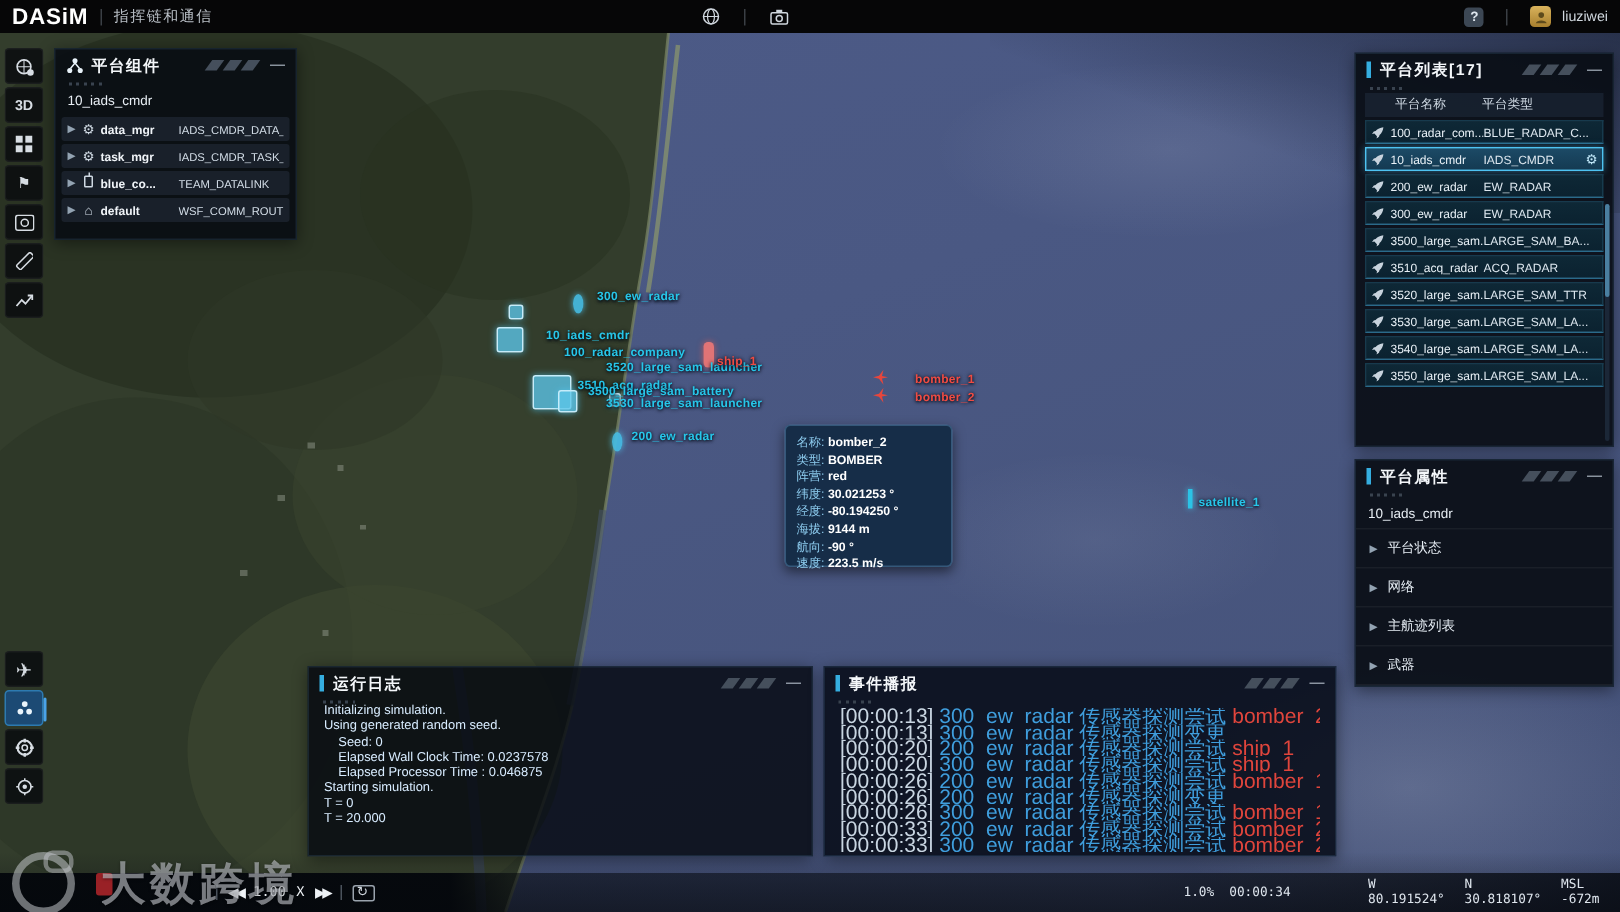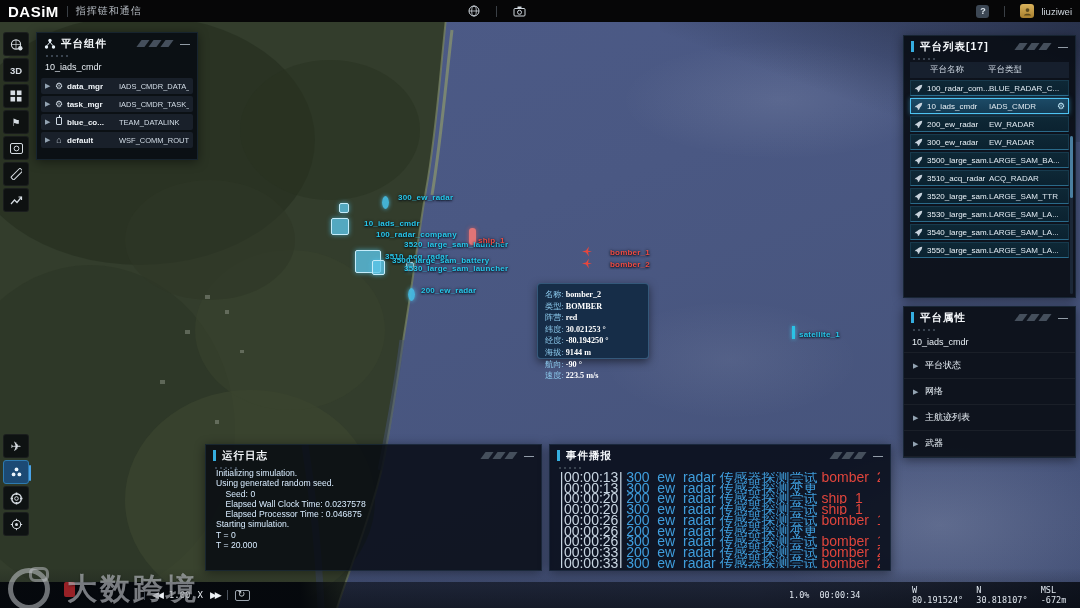--- a/index.html
+++ b/index.html
@@ -135,23 +135,23 @@
   
   #event-panel { left:549px; top:444px; width:342px; height:127px; background:rgba(6,11,22,.86); }
   #event-lines { padding:1px 10px; }
   .evline { font-size:14px; line-height:10.7px; white-space:nowrap; overflow:hidden; }
   .ev-time { color:#c9d6e2; }
   .ev-src { color:#3f9edd; }
   .ev-act { color:#3f9edd; }
   .ev-tgt { color:#e0453c; }
 
   
-  #tooltip { left:537px; top:283px; width:112px; height:76px; background:rgba(18,42,68,.93);
+  #tooltip { left:523px; top:283px; width:112px; height:95px; background:rgba(18,42,68,.93);
     border:1px solid rgba(110,170,215,.35); border-radius:4px; padding:5px 7px; z-index:22;
-    box-shadow:0 3px 8px rgba(0,0,0,.5); position:absolute;font-family:Liberation Serif, serif; }
+    box-shadow:0 3px 8px rgba(0,0,0,.5); position:absolute; }
   .tt-row { font-size:8.2px; line-height:11.6px; white-space:nowrap; }
   .tt-label { color:#8ecdf0; }
   .tt-value { color:#ffffff; font-weight:bold; }
 
   
   #bottombar { position:absolute; left:0; bottom:0; width:1080px; height:26px;
     background:linear-gradient(90deg, rgba(4,7,12,.96) 0 300px, rgba(4,7,12,.55) 340px 70%, rgba(4,7,12,.8)); 
     z-index:28; color:#e8edf4; }
   .bb { position:absolute; top:0; height:26px; display:flex; align-items:center; font-size:9px; }
   #playback { left:144px; gap:7px; }

